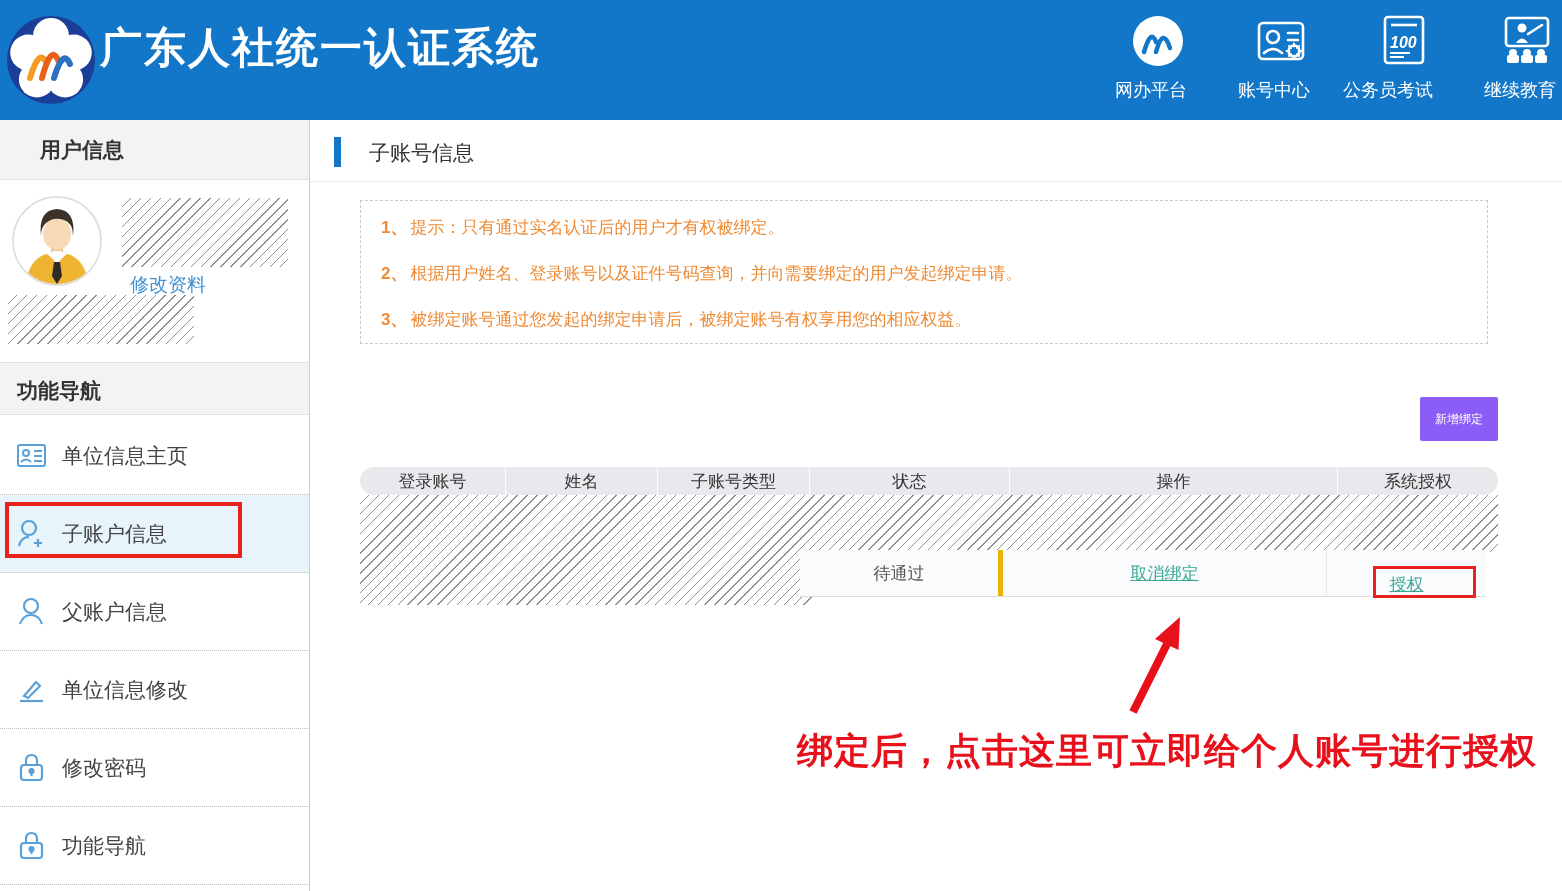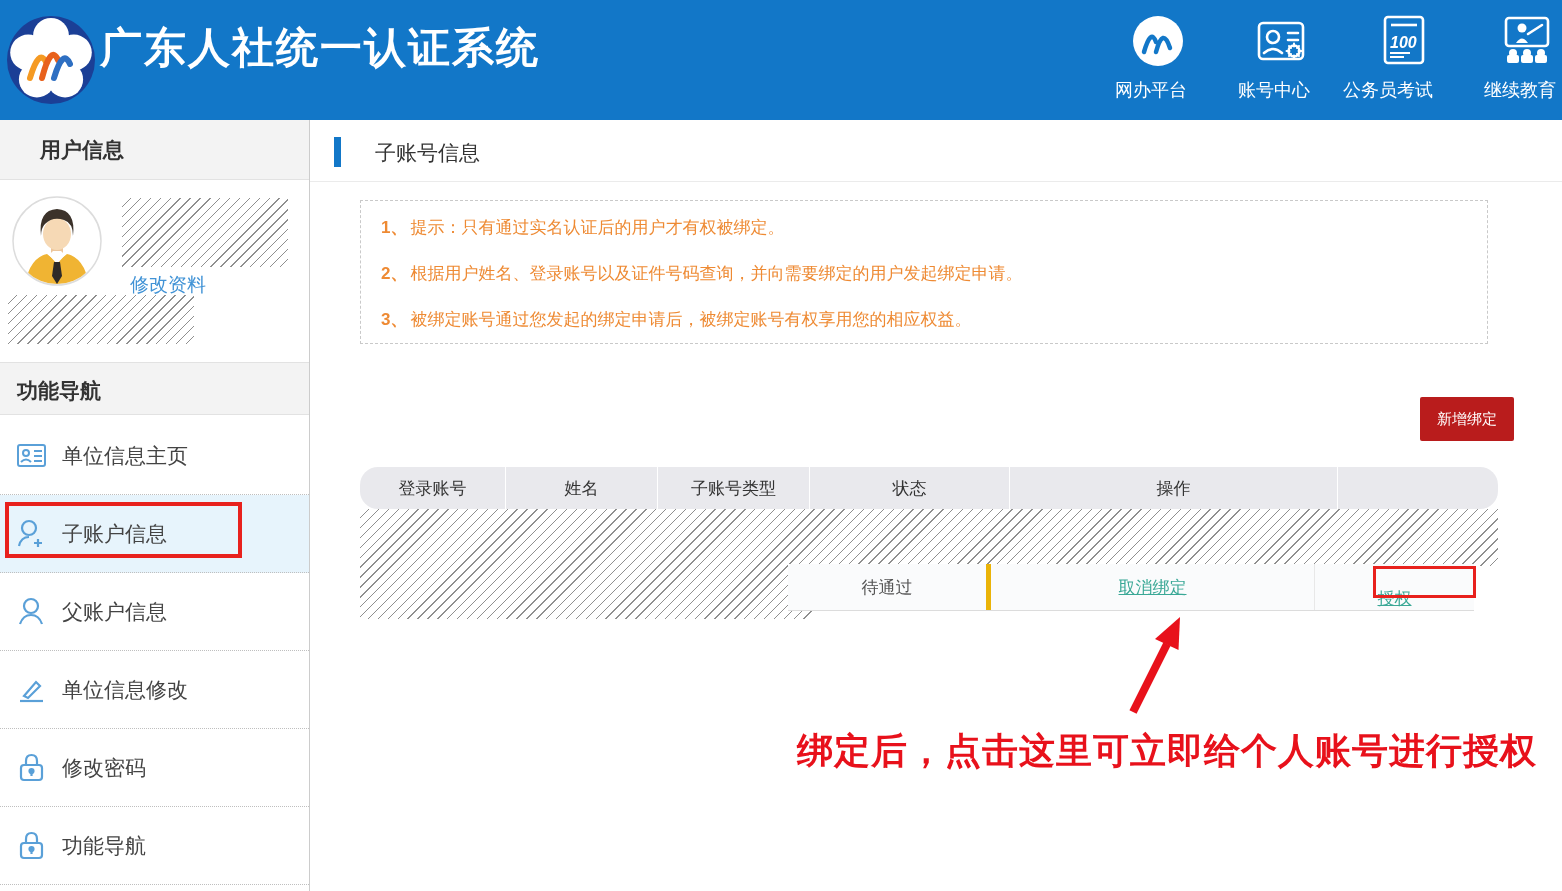--- a/index.html
+++ b/index.html
@@ -28,37 +28,37 @@
   .side-nav { position:absolute; left:0; top:297px; width:100%; }
   .side-nav-item { position:relative; height:78px; display:flex; align-items:center; padding-left:16px; border-bottom:1px dotted #bfbfbf; font-size:21px; color:#444; cursor:pointer; }
   .side-nav-item svg { width:31px; height:31px; margin-right:15px; flex:none; }
   .side-nav-item.active { background:#e7f4fc; }
   .active-red-box { position:absolute; left:5px; top:7px; width:237px; height:56px; border:4px solid #e8211d; pointer-events:none; }
 
   
   .content { position:absolute; left:310px; top:120px; width:1252px; height:771px; background:#fff; }
   .title-bar { position:absolute; left:0; top:0; width:100%; height:62px; border-bottom:1px solid #ebebeb; }
   .title-accent { position:absolute; left:24px; top:17px; width:7px; height:30px; background:#1277c8; }
-  .page-title { position:absolute; left:65px; top:19px; font-size:21px; color:#333; }
+  .page-title { position:absolute; left:59px; top:19px; font-size:21px; color:#333; }
 
   .tips-box { position:absolute; left:50px; top:80px; width:1128px; height:144px; border:1px dashed #c9c9c9; padding:16px 10px 0 20px; }
   .tip-line { height:46px; font-size:17px; color:#ee8a33; display:flex; align-items:flex-start; line-height:22px; }
   .tip-num { font-weight:bold; margin-right:3px; }
 
-  .add-btn { position:absolute; left:1110px; top:277px; width:94px; height:44px; background:#b91c1c; color:#fff; font-size:15px; border:none; border-radius:2px; cursor:pointer; }
+  .add-btn { position:absolute; left:1110px; top:277px; width:78px; height:44px; background:#8b5cf6; color:#fff; font-size:12px; border:none; border-radius:2px; cursor:pointer; }
 
   .bind-table { position:absolute; left:50px; top:347px; width:1138px; }
-  .thead { display:flex; height:42px; background:#e9e9ed;border-radius:18px; }
+  .thead { display:flex; height:28px; background:#e9e9ed;border-radius:18px; }
   .th { display:flex; align-items:center; justify-content:center; font-size:17px; color:#333; border-right:1px solid #fff; }
   .th:nth-child(1){width:146px;} .th:nth-child(2){width:152px;} .th:nth-child(3){width:152px;}
   .th:nth-child(4){width:200px;} .th:nth-child(5){width:328px;} .th:nth-child(6){width:160px; border-right:none;}
   .row-area { position:relative; height:110px; }
   .hatch-band { position:absolute; left:0; top:0; width:1138px; height:57px; }
   .hatch-left { position:absolute; left:0; top:0; width:452px; height:110px; }
-  .row-cells { position:absolute; left:428px; top:55px; height:47px; display:flex; border-bottom:1px solid #dcdcdc; }
+  .row-cells { position:absolute; left:440px; top:55px; height:47px; display:flex; border-bottom:1px solid #dcdcdc; }
   .cell { background:#fafbfc; display:flex; align-items:center; justify-content:center; font-size:17px; }
   .cell-status { width:198px; color:#555; }
   .cell-action { width:328px; border-left:5px solid #eab308; }
   .cell-auth { width:160px; border-left:1px solid #e8e8e8;align-items:flex-end; }
   .teal-link { color:#3aa896; text-decoration:underline; cursor:pointer; }
 
   .auth-red-box { position:absolute; left:1063px; top:446px; width:103px; height:32px; border:3px solid #e8211d; pointer-events:none; }
   .annotation-arrow { position:absolute; left:810px; top:485px; width:80px; height:120px; pointer-events:none; }
   .annotation-text { position:absolute; left:487px; top:607px; font-size:36px; font-weight:bold; color:#e8111b; white-space:nowrap; letter-spacing:1px; }
 </style>
@@ -234,20 +234,21 @@
 
     <button class="add-btn">新增绑定</button>
 
     <div class="bind-table">
       <div class="thead">
         <div class="th">登录账号</div>
         <div class="th">姓名</div>
         <div class="th">子账号类型</div>
         <div class="th">状态</div>
         <div class="th">操作</div>
+        <div class="th">系统授权</div>
       </div>
       <div class="row-area">
         <div class="hatch-band hatch"></div>
         <div class="hatch-left hatch"></div>
         <div class="row-cells">
           <div class="cell cell-status">待通过</div>
           <div class="cell cell-action">
             <span class="teal-link">取消绑定</span>
           </div>
           <div class="cell cell-auth">

